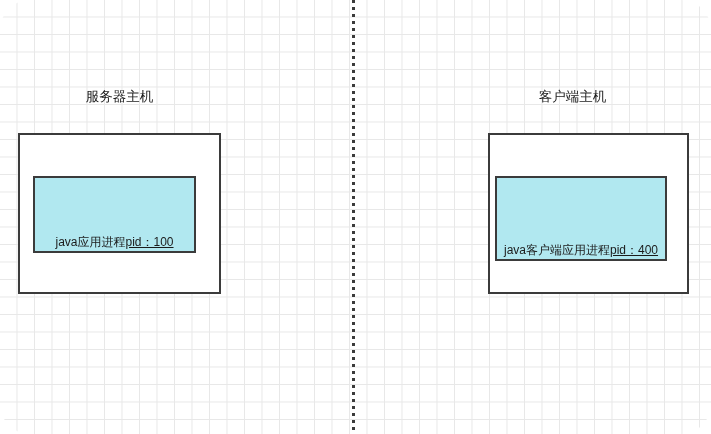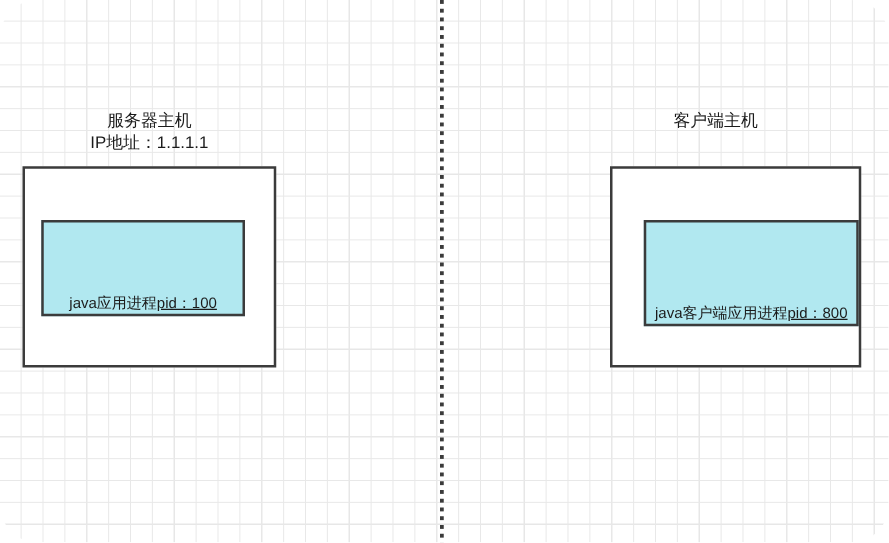--- a/index.html
+++ b/index.html
@@ -79,21 +79,21 @@
     background: #b1e8f0;
     display: flex;
     flex-direction: row;
     align-items: flex-end;
     justify-content: center;
     color: #1b1b1b;
     font-size: 12px;
     line-height: 17px;
   }
   #proc-left  { left: 33px;  top: 176px; width: 163px; height: 77px; }
-  #proc-right { left: 515px; top: 176px; width: 172px; height: 85px; }
+  #proc-right { left: 495px; top: 176px; width: 172px; height: 85px; }
   .process-box .pname { display: block; }
   .process-box .ppid  { display: block; text-decoration: underline; }
 
   
   .arrow-wrap {
     position: absolute;
     left: 221px;
     top: 200px;
     width: 268px;
     height: 28px;
@@ -114,35 +114,34 @@
 </style>
 </head>
 <body>
 
 <div id="canvas">
 
   <div class="divider"></div>
 
   <div class="host-caption" id="caption-left">
     <span class="line1">服务器主机</span>
-    <span class="line2">IP地址：1.1.1.1</span>
   </div>
 
   <div class="host-box" id="host-left"></div>
 
   <div class="process-box" id="proc-left">
     <span class="pname">java应用进程</span>
     <span class="ppid">pid：100</span>
   </div>
 
   <div class="host-caption" id="caption-right">
     <span class="line1">客户端主机</span>
   </div>
 
   <div class="host-box" id="host-right"></div>
 
   <div class="process-box" id="proc-right">
     <span class="pname">java客户端应用进程</span>
-    <span class="ppid">pid：800</span>
+    <span class="ppid">pid：400</span>
   </div>
 
 
 </div>
 
 </body></html>

